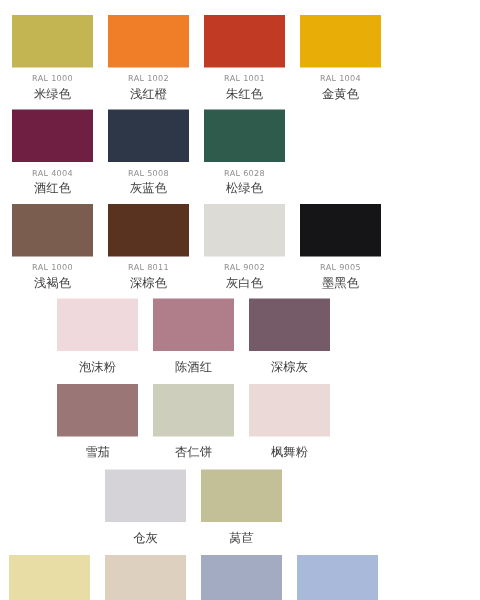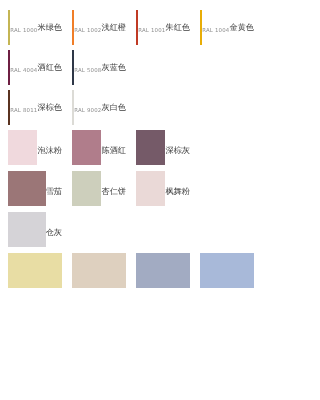--- a/index.html
+++ b/index.html
@@ -26,21 +26,21 @@
     display: flex;
     justify-content: flex-start;
     padding: 0 8px;
     box-sizing: border-box;
     width: 258px;
   }
   .swatch-cell {
     width: 54px;
     margin-right: 10px;
     display: flex;
-    flex-direction: row;
+    flex-direction: column;
     align-items: center;
   }
   .swatch-cell:last-child {
     margin-right: 0;
   }
   .swatch-chip {
     width: 54px;
     height: 35px;
     display: block;
   }
@@ -59,21 +59,21 @@
     margin-top: 0;
   }
   .swatch-name {
     font-size: 8.2px;
     line-height: 11px;
     color: #3b3b3b;
     white-space: nowrap;
     font-family: "DejaVu Sans", "Liberation Sans", sans-serif;
   }
   .row-gap-coded { margin-bottom: 5px; }
-  .row-gap-plain { margin-bottom: 6px; }
+  .row-gap-plain { margin-bottom: 6px; justify-content: center; }
   .name-pad-plain { margin-top: 5px; }
 </style>
 </head>
 <body>
 
 <div id="palette-page">
   <div id="grid">
       <div class="swatch-row row-gap-coded">
         <div class="swatch-cell">
           <span class="swatch-chip" style="background-color: rgb(196, 181, 83);"></span>
@@ -100,32 +100,47 @@
         <div class="swatch-cell">
           <span class="swatch-chip" style="background-color: rgb(110, 31, 66);"></span>
           <div class="swatch-code">RAL 4004</div>
           <div class="swatch-name">酒红色</div>
         </div>
         <div class="swatch-cell">
           <span class="swatch-chip" style="background-color: rgb(46, 55, 71);"></span>
           <div class="swatch-code">RAL 5008</div>
           <div class="swatch-name">灰蓝色</div>
         </div>
+        <div class="swatch-cell">
+          <span class="swatch-chip" style="background-color: rgb(47, 91, 77);"></span>
+          <div class="swatch-code">RAL 6028</div>
+          <div class="swatch-name">松绿色</div>
+        </div>
       </div>
       <div class="swatch-row row-gap-coded">
+        <div class="swatch-cell">
+          <span class="swatch-chip" style="background-color: rgb(123, 93, 79);"></span>
+          <div class="swatch-code">RAL 1000</div>
+          <div class="swatch-name">浅褐色</div>
+        </div>
         <div class="swatch-cell">
           <span class="swatch-chip" style="background-color: rgb(90, 51, 32);"></span>
           <div class="swatch-code">RAL 8011</div>
           <div class="swatch-name">深棕色</div>
         </div>
         <div class="swatch-cell">
           <span class="swatch-chip" style="background-color: rgb(220, 219, 214);"></span>
           <div class="swatch-code">RAL 9002</div>
           <div class="swatch-name">灰白色</div>
         </div>
+        <div class="swatch-cell">
+          <span class="swatch-chip" style="background-color: rgb(21, 20, 22);"></span>
+          <div class="swatch-code">RAL 9005</div>
+          <div class="swatch-name">墨黑色</div>
+        </div>
       </div>
       <div class="swatch-row row-gap-plain">
         <div class="swatch-cell">
           <span class="swatch-chip" style="background-color: rgb(240, 217, 221);"></span>
           <div class="swatch-code empty"></div>
           <div class="swatch-name name-pad-plain">泡沫粉</div>
         </div>
         <div class="swatch-cell">
           <span class="swatch-chip" style="background-color: rgb(176, 125, 139);"></span>
           <div class="swatch-code empty"></div>
@@ -152,20 +167,25 @@
           <span class="swatch-chip" style="background-color: rgb(234, 217, 215);"></span>
           <div class="swatch-code empty"></div>
           <div class="swatch-name name-pad-plain">枫舞粉</div>
         </div>
       </div>
       <div class="swatch-row row-gap-plain">
         <div class="swatch-cell">
           <span class="swatch-chip" style="background-color: rgb(213, 211, 215);"></span>
           <div class="swatch-code empty"></div>
           <div class="swatch-name name-pad-plain">仓灰</div>
+        </div>
+        <div class="swatch-cell">
+          <span class="swatch-chip" style="background-color: rgb(195, 192, 151);"></span>
+          <div class="swatch-code empty"></div>
+          <div class="swatch-name name-pad-plain">莴苣</div>
         </div>
       </div>
       <div class="swatch-row row-gap-plain">
         <div class="swatch-cell">
           <span class="swatch-chip" style="background-color: rgb(232, 221, 164);"></span>
           <div class="swatch-code empty"></div>
         </div>
         <div class="swatch-cell">
           <span class="swatch-chip" style="background-color: rgb(222, 208, 191);"></span>
           <div class="swatch-code empty"></div>

